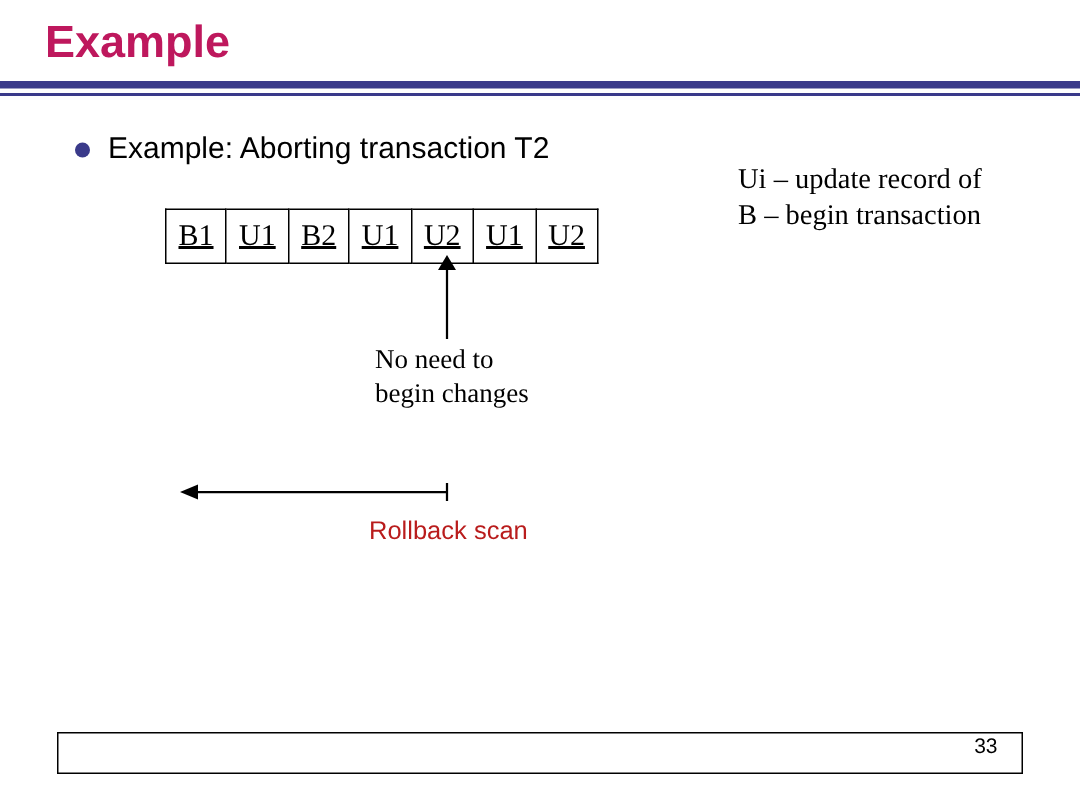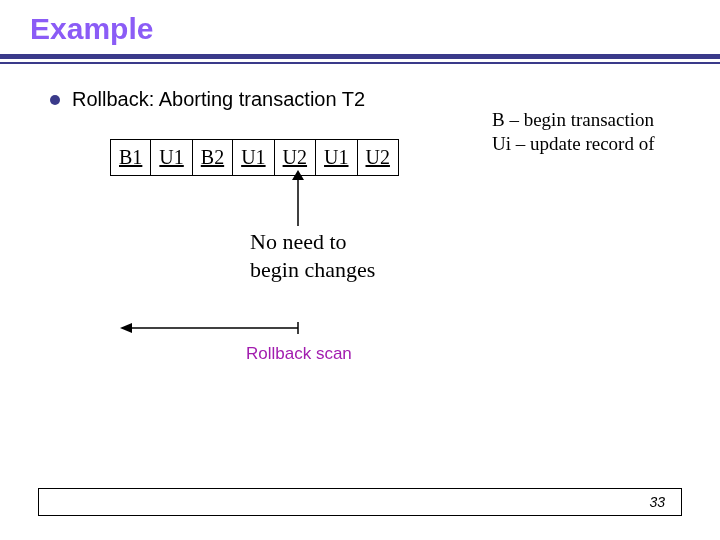--- a/index.html
+++ b/index.html
@@ -8,21 +8,21 @@
     height: 540px;
     background: #fff;
     font-family: Arial, Helvetica, sans-serif;
     position: relative;
     overflow: hidden;
   }
   .title {
     font-size: 30px;
     font-weight: bold;
     padding: 12px 44px 8px 30px;
-    color: #8b5cf6;
+    color: #be185d;
   }
   .rule-thick {
     height: 5px;
     background: #3a3a8a;
     margin: 0;
   }
   .rule-thin {
     height: 2px;
     background: #3a3a8a;
     margin-top: 3px;
@@ -71,85 +71,83 @@
   }
   .arrow-up {
     position: absolute;
     left: 288px;
     top: 106px;
   }
   .note {
     position: absolute;
     left: 250px;
     top: 164px;
-    font-size: 22px;
+    font-size: 18px;
     font-family: "Times New Roman", Times, serif;
     line-height: 1.25;
     width: 160px;
   }
   .rollback-arrow {
     position: absolute;
     left: 120px;
     top: 256px;
   }
   .rollback-label {
     position: absolute;
     left: 246px;
     top: 280px;
     font-size: 17px;
     font-family: Arial, Helvetica, sans-serif;
-    color: #a21caf;
+    color: #b91c1c;
   }
   .footer {
     position: absolute;
     left: 38px;
     bottom: 24px;
     right: 38px;
     height: 28px;
     border: 1px solid #000;
     display: flex;
-    align-items: center;
     justify-content: flex-end;
     padding-right: 16px;
     font-size: 14px;
     color: #000;
-    font-style: italic;
   }
 </style>
 </head>
 <body>
 
 <div class="title">Example</div>
 <div class="rule-thick"></div>
 <div class="rule-thin"></div>
 
 <div class="content">
 
   <div class="bullet-line">
     <span class="bullet-dot"></span>
-    <span>Rollback: Aborting transaction T2</span>
+    <span>Example: Aborting transaction T2</span>
   </div>
 
   <table class="log-table">
     <tbody>
         <tr>
       <td>B1</td>
       <td>U1</td>
       <td>B2</td>
       <td>U1</td>
       <td>U2</td>
       <td>U1</td>
       <td>U2</td>
     </tr>
   </tbody>
     </table>
 
   <div class="legend">
+    <div>Ui – update record of</div>
     <div>B – begin transaction</div>
-    <div>Ui – update record of</div>
   </div>
 
   <svg class="arrow-up" width="20" height="58">
     <line x1="10" y1="4" x2="10" y2="56" stroke="#000" stroke-width="1.5"></line>
     <polygon points="10,0 4,10 16,10" fill="#000"></polygon>
   </svg>
 
   <div class="note">
     <div>No need to</div>
     <div>begin changes</div>

